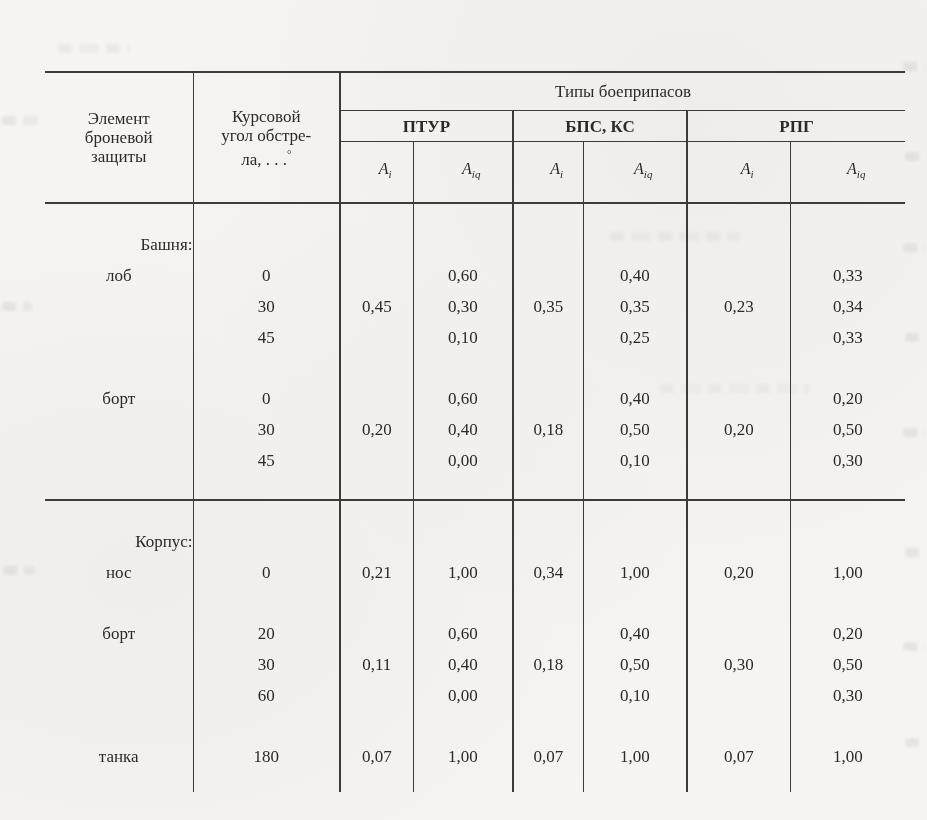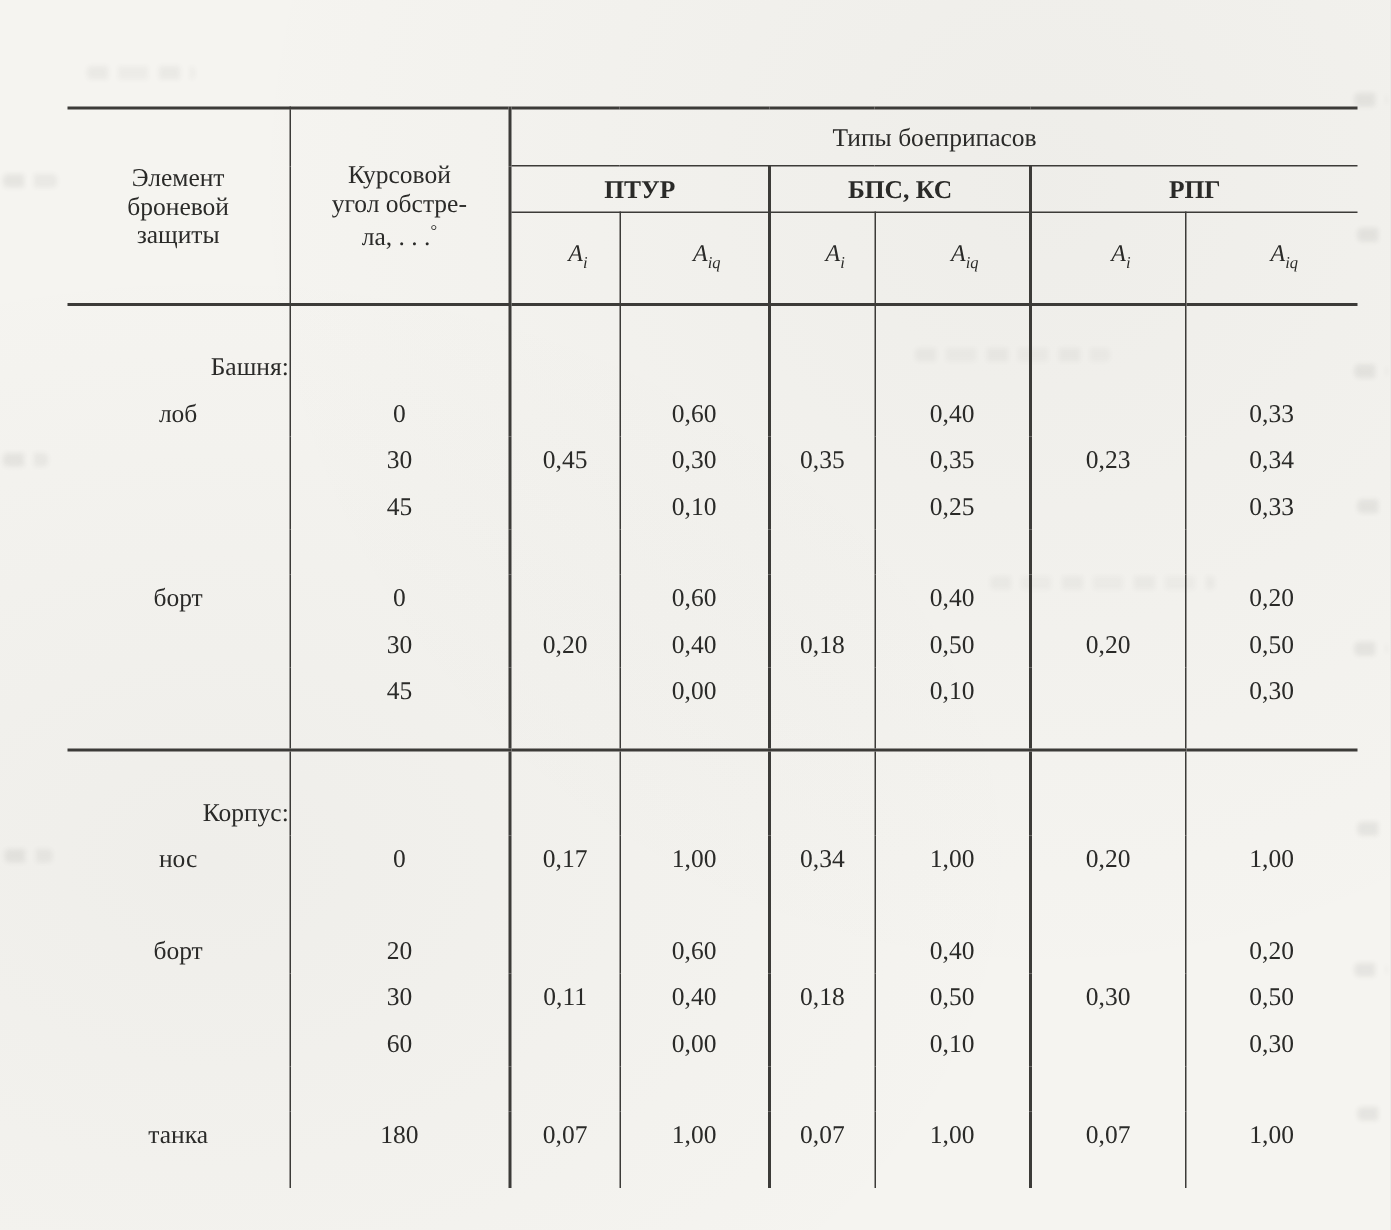--- a/index.html
+++ b/index.html
@@ -243,21 +243,21 @@
           <td class="bl2"></td>
           <td class="bl1"></td>
           <td class="bl2"></td>
           <td class="bl1"></td>
           <td class="bl2"></td>
           <td class="bl1"></td>
         </tr>
         <tr class="row-data">
           <td class="el">нос</td>
           <td class="bl1">0</td>
-          <td class="bl2">0,17</td>
+          <td class="bl2">0,21</td>
           <td class="bl1">1,00</td>
           <td class="bl2">0,34</td>
           <td class="bl1">1,00</td>
           <td class="bl2">0,20</td>
           <td class="bl1">1,00</td>
         </tr>
         <tr class="row-gap">
           <td></td>
           <td class="bl1"></td>
           <td class="bl2"></td>

